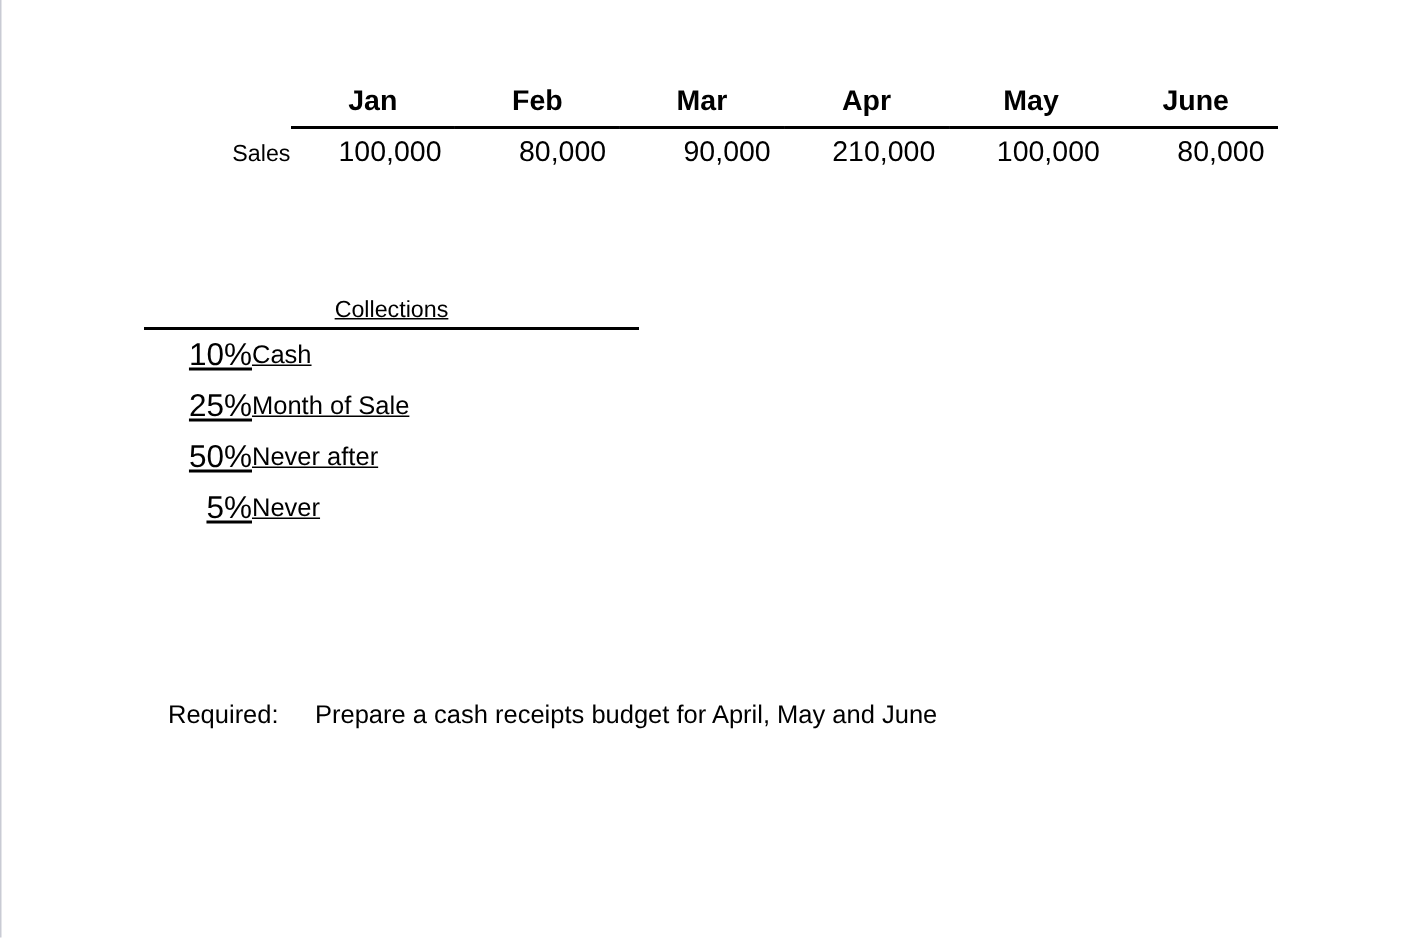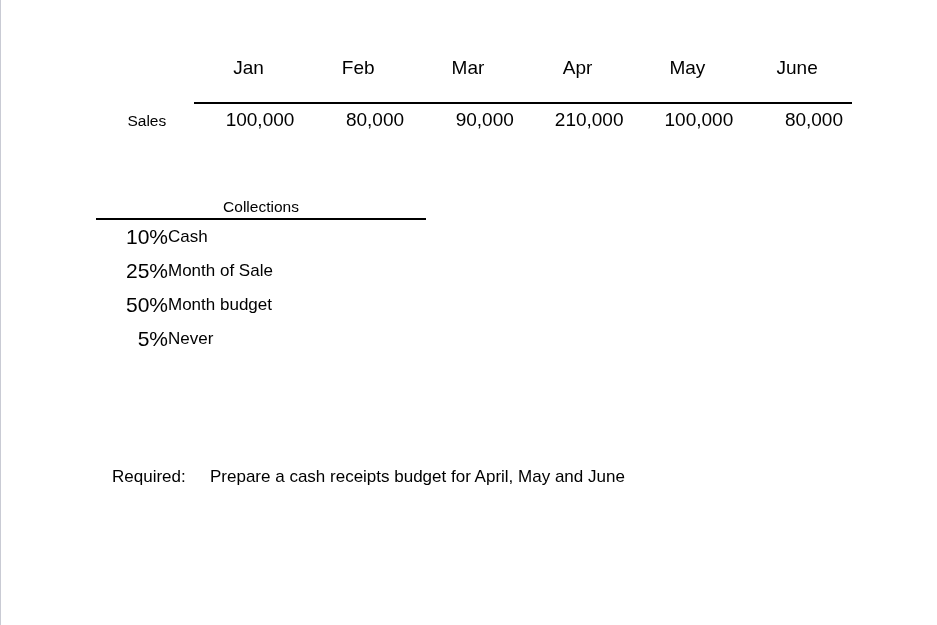--- a/index.html
+++ b/index.html
@@ -52,31 +52,31 @@
   table.sales-table th,
   table.sales-table td {
     padding: 0;
     margin: 0;
     vertical-align: bottom;
   }
 
   .sales-table .row-label {
     font-size: 15.5px;
     line-height: 30px;
-    text-align: center;
+    text-align: right;
     padding-left: 4px;
     white-space: nowrap;
   }
   .sales-table .month-head {
     font-size: 19px;
     line-height: 28px;
     text-align: center;
-    font-weight: normal;
-    white-space: nowrap;
-    padding-bottom: 20px;
+    font-weight: bold;
+    white-space: nowrap;
+    padding-bottom: 2px;
   }
   .sales-table thead .month-head {
     border-bottom: 2px solid #000000;
   }
   .sales-table .sales-value {
     font-size: 19px;
     line-height: 32px;
     text-align: right;
     white-space: nowrap;
     padding-right: 9px;
@@ -94,20 +94,21 @@
     table-layout: fixed;
     width: 330px;
   }
   table.collections-table col.pct-col   { width: 72px; }
   table.collections-table col.label-col { width: 258px; }
 
   table.collections-table th,
   table.collections-table td {
     padding: 0;
     margin: 0;
+    text-decoration: underline;
   }
   .collections-head-cell {
     font-size: 15.5px;
     font-weight: normal;
     line-height: 22px;
     text-align: center;
     white-space: nowrap;
     border-bottom: 2px solid #000000;
   }
   .pct-cell {
@@ -206,21 +207,21 @@
         <tr>
           <td class="pct-cell">10%</td>
           <td class="coll-label-cell">Cash</td>
         </tr>
         <tr>
           <td class="pct-cell">25%</td>
           <td class="coll-label-cell">Month of Sale</td>
         </tr>
         <tr>
           <td class="pct-cell">50%</td>
-          <td class="coll-label-cell">Month budget</td>
+          <td class="coll-label-cell">Never after</td>
         </tr>
         <tr>
           <td class="pct-cell">5%</td>
           <td class="coll-label-cell">Never</td>
         </tr>
       </tbody>
     </table>
   </div>
 
   <div class="required-block">

